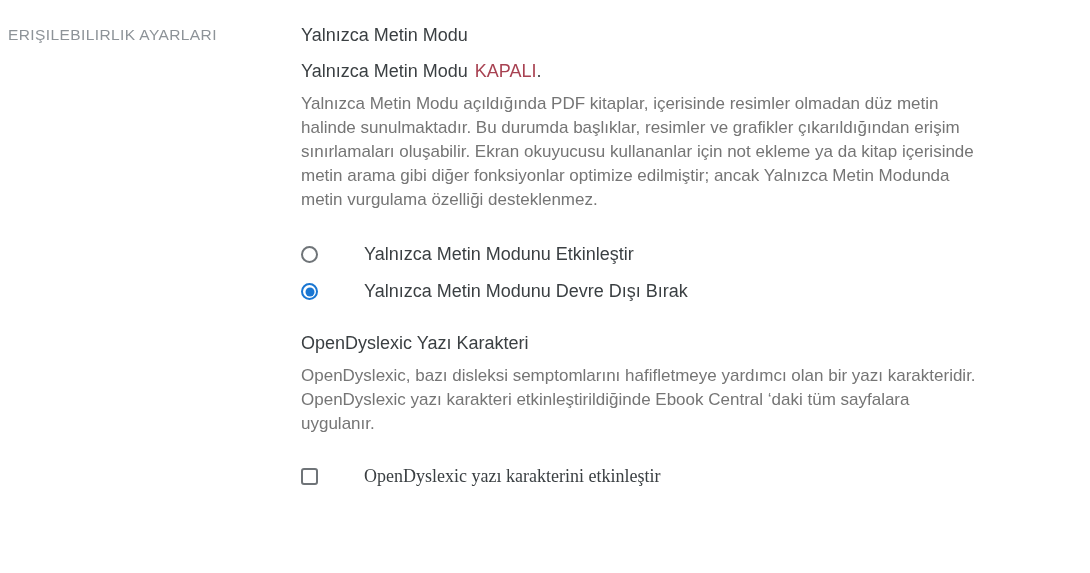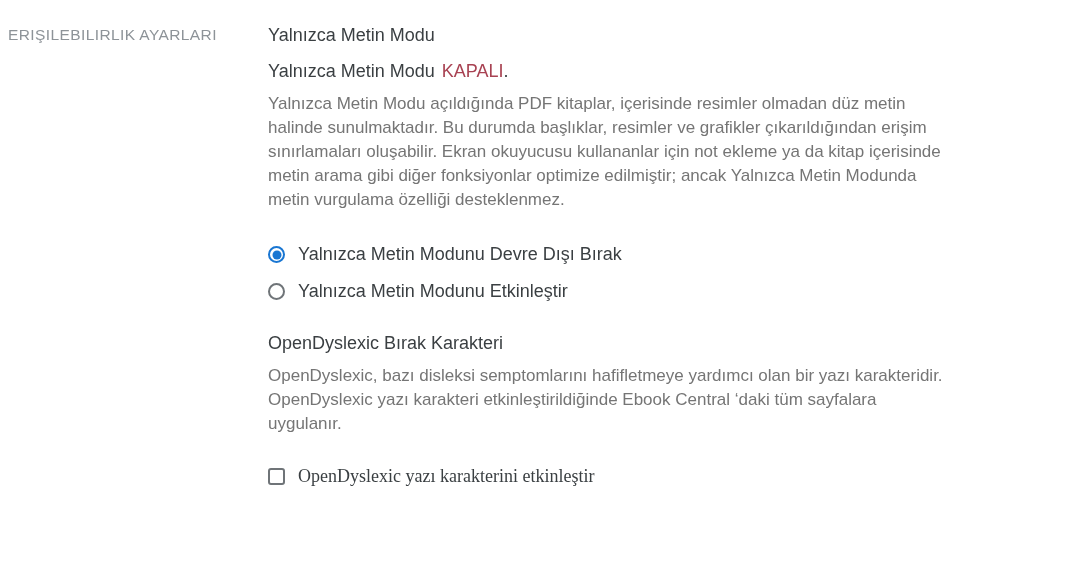--- a/index.html
+++ b/index.html
@@ -1,15 +1,15 @@
 <!DOCTYPE html>
 <html style="--accent-blue: #1976d2; --status-red: #a84252;"><head>
 <meta charset="utf-8">
 <style>
-  * { margin: 0; padding: 0; box-sizing: border-box; }
+  * { margin: 0; padding: 0; box-sizing: border-box; gap: 33px; }
   html, body { background: #ffffff; }
   body {
     font-family: "Liberation Sans", "DejaVu Sans", sans-serif;
     width: 1090px;
     height: 573px;
     overflow: hidden;
     position: relative;
   }
   .settings-row {
     display: flex;
@@ -121,32 +121,32 @@
 
     <div class="status-line">
       <span>Yalnızca Metin Modu</span><span class="status-value">KAPALI</span><span>.</span>
     </div>
 
     <p class="body-text">Yalnızca Metin Modu açıldığında PDF kitaplar, içerisinde resimler olmadan düz metin halinde sunulmaktadır. Bu durumda başlıklar, resimler ve grafikler çıkarıldığından erişim sınırlamaları oluşabilir. Ekran okuyucusu kullananlar için not ekleme ya da kitap içerisinde metin arama gibi diğer fonksiyonlar optimize edilmiştir; ancak Yalnızca Metin Modunda metin vurgulama özelliği desteklenmez.</p>
 
     <div class="options-group">
 
       <div class="option-row">
+        <span class="radio"></span>
+        <span class="option-label">Yalnızca Metin Modunu Etkinleştir</span>
+      </div>
+
+      <div class="option-row">
         <span class="radio checked"></span>
         <span class="option-label">Yalnızca Metin Modunu Devre Dışı Bırak</span>
       </div>
 
-      <div class="option-row">
-        <span class="radio"></span>
-        <span class="option-label">Yalnızca Metin Modunu Etkinleştir</span>
-      </div>
-
     </div>
 
-    <div class="subsection-title">OpenDyslexic Bırak Karakteri</div>
+    <div class="subsection-title">OpenDyslexic Yazı Karakteri</div>
 
     <p class="body-text">OpenDyslexic, bazı disleksi semptomlarını hafifletmeye yardımcı olan bir yazı karakteridir. OpenDyslexic yazı karakteri etkinleştirildiğinde Ebook Central ‘daki tüm sayfalara uygulanır.</p>
 
     <div class="checkbox-row">
       <span class="checkbox"></span>
       <span class="option-label">OpenDyslexic yazı karakterini etkinleştir</span>
     </div>
 
   </div>
 </div>

